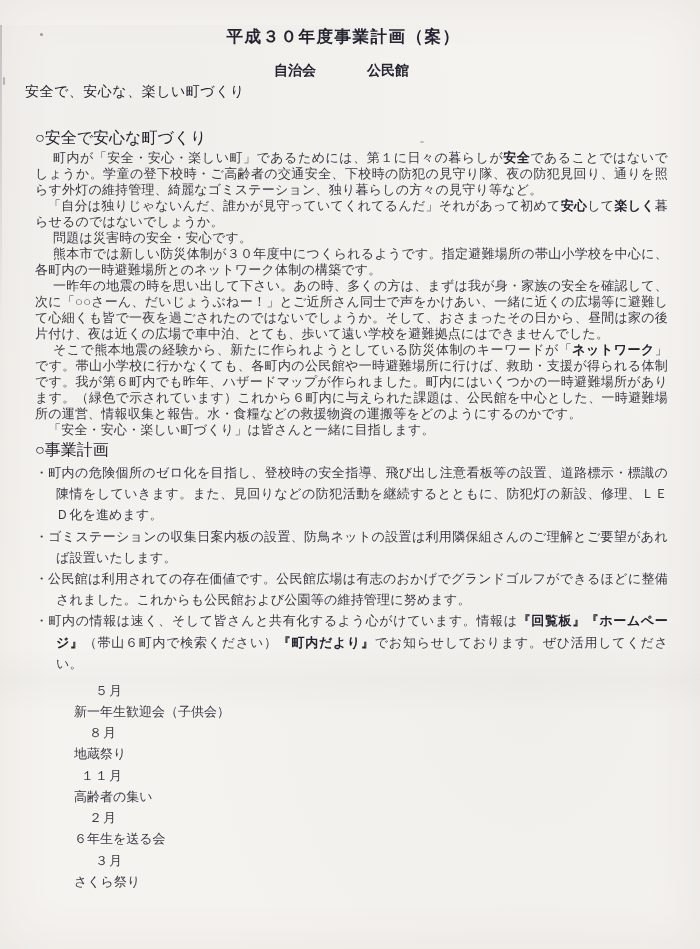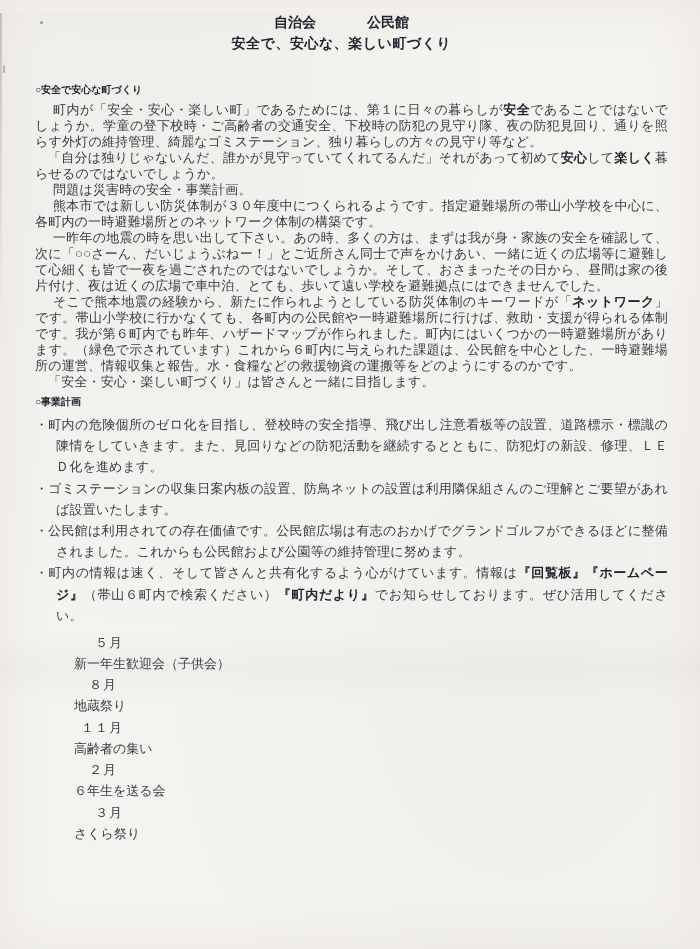--- a/index.html
+++ b/index.html
@@ -39,33 +39,33 @@
     justify-content:center;
     gap:51px;
     font-size:14px;
     line-height:19px;
     font-weight:bold;
     color:var(--ink-bold);
     transform:translateX(-10px);
   }
   .subtitle2{
     margin-top:2px;
-    text-align:center;
+    text-align:left;
     font-size:14px;
     line-height:19px;
-    font-weight:bold;
+    font-weight:normal;
     letter-spacing:0.5px;
     color:var(--ink-bold);
     transform:translateX(-10px);
   }
   .heading{
     margin-top:27px;
-    font-size:10px;
+    font-size:16px;
     line-height:20px;
-    font-weight:bold;
+    font-weight:normal;
     color:var(--ink-bold);
     margin-bottom:2px;
   }
   .heading.h2{margin-top:2px;}
   .para{
     font-size:13px;
     line-height:16px;
     text-align:justify;
     text-indent:18px;
     letter-spacing:0.2px;
@@ -117,33 +117,34 @@
 <body>
 
 <div class="page">
 
   <div class="edge-left"></div>
   <div class="speck speck-a"></div>
   <div class="speck speck-b"></div>
   <div class="speck speck-c"></div>
   <div class="band"></div>
 
+  <h1 class="title">平成３０年度事業計画（案）</h1>
 
   <div class="subtitle">
     <span>自治会</span>
     <span>公民館</span>
   </div>
 
   <div class="subtitle2">安全で、安心な、楽しい町づくり</div>
 
   <div class="heading">○安全で安心な町づくり</div>
 
   <p class="para"><span>町内が「安全・安心・楽しい町」であるためには、第１に日々の暮らしが</span><span class="b">安全</span><span>であることではないでしょうか。学童の登下校時・ご高齢者の交通安全、下校時の防犯の見守り隊、夜の防犯見回り、通りを照らす外灯の維持管理、綺麗なゴミステーション、独り暮らしの方々の見守り等など。</span></p>
   <p class="para q"><span>「自分は独りじゃないんだ、誰かが見守っていてくれてるんだ」それがあって初めて</span><span class="b">安心</span><span>して</span><span class="b">楽しく</span><span>暮らせるのではないでしょうか。</span></p>
-  <p class="para"><span>問題は災害時の安全・事業計画。</span></p>
+  <p class="para"><span>問題は災害時の安全・安心です。</span></p>
   <p class="para"><span>熊本市では新しい防災体制が３０年度中につくられるようです。指定避難場所の帯山小学校を中心に、各町内の一時避難場所とのネットワーク体制の構築です。</span></p>
   <p class="para"><span>一昨年の地震の時を思い出して下さい。あの時、多くの方は、まずは我が身・家族の安全を確認して、次に「○○さーん、だいじょうぶねー！」とご近所さん同士で声をかけあい、一緒に近くの広場等に避難して心細くも皆で一夜を過ごされたのではないでしょうか。そして、おさまったその日から、昼間は家の後片付け、夜は近くの広場で車中泊、とても、歩いて遠い学校を避難拠点にはできませんでした。</span></p>
   <p class="para"><span>そこで熊本地震の経験から、新たに作られようとしている防災体制のキーワードが「</span><span class="b">ネットワーク</span><span>」です。帯山小学校に行かなくても、各町内の公民館や一時避難場所に行けば、救助・支援が得られる体制です。我が第６町内でも昨年、ハザードマップが作られました。町内にはいくつかの一時避難場所があります。（緑色で示されています）これから６町内に与えられた課題は、公民館を中心とした、一時避難場所の運営、情報収集と報告。水・食糧などの救援物資の運搬等をどのようにするのかです。</span></p>
   <p class="para q"><span>「安全・安心・楽しい町づくり」は皆さんと一緒に目指します。</span></p>
 
   <div class="heading h2">○事業計画</div>
 
   <p class="bullet"><span class="mk">・</span><span><span>町内の危険個所のゼロ化を目指し、登校時の安全指導、飛び出し注意看板等の設置、道路標示・標識の陳情をしていきます。また、見回りなどの防犯活動を継続するとともに、防犯灯の新設、修理、ＬＥＤ化を進めます。</span></span></p>
   <p class="bullet"><span class="mk">・</span><span><span>ゴミステーションの収集日案内板の設置、防鳥ネットの設置は利用隣保組さんのご理解とご要望があれば設置いたします。</span></span></p>
   <p class="bullet"><span class="mk">・</span><span><span>公民館は利用されての存在価値です。公民館広場は有志のおかげでグランドゴルフができるほどに整備されました。これからも公民館および公園等の維持管理に努めます。</span></span></p>

